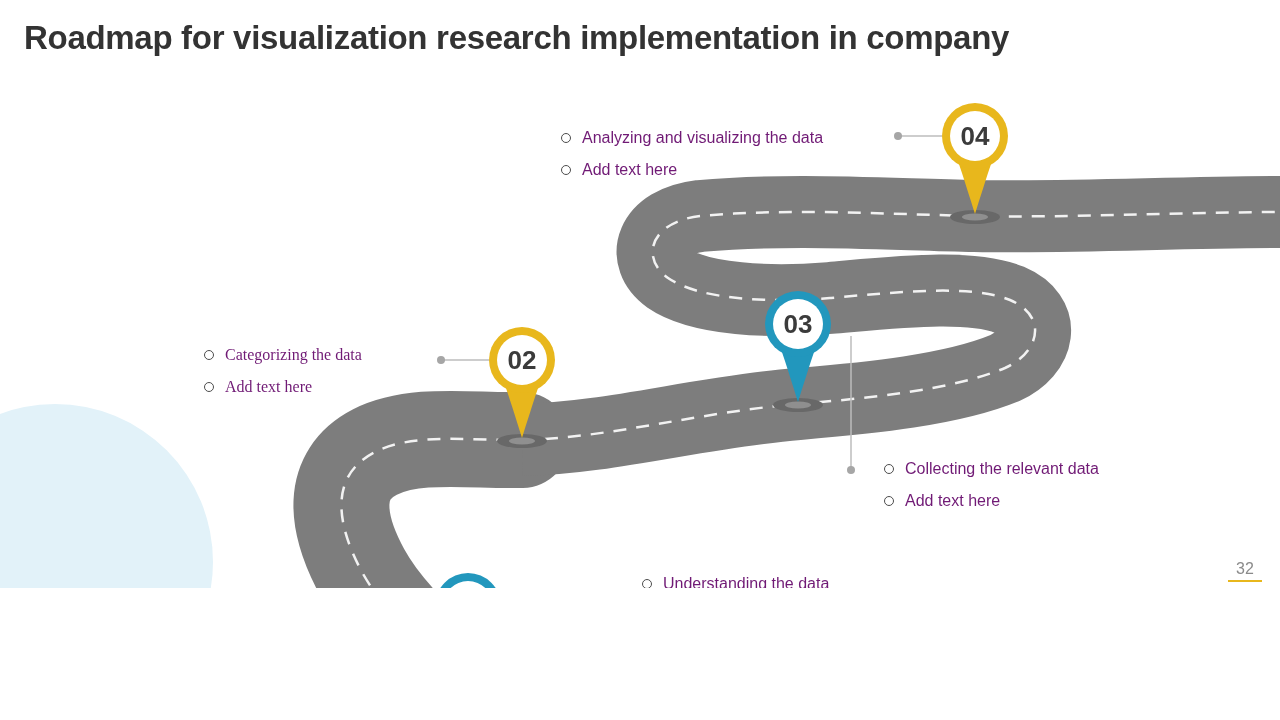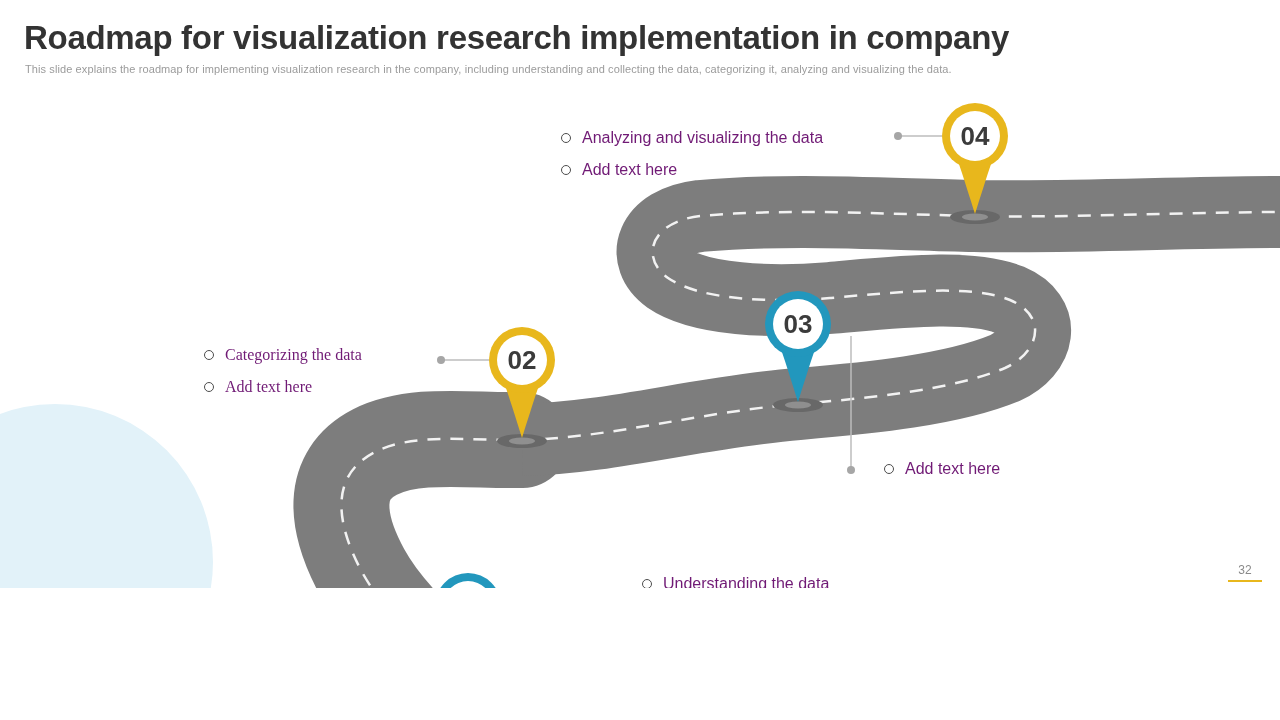--- a/index.html
+++ b/index.html
@@ -23,31 +23,30 @@
   .callout { position:absolute; z-index:6; }
   .callout-row { display:flex; align-items:center; margin-bottom:10px; height:22px; }
   .bullet {
     width:8px; height:8px; border:1.5px solid #4d4d4d; border-radius:50%;
     margin-right:11px; flex:none; background:transparent;
   }
   .callout-text { font-size:16px; color:#701a75; white-space:nowrap; }
   .page-num {
     position:absolute; right:18px; bottom:6px; z-index:6; text-align:center;
   }
-  .page-num span { font-size:12px; color:#8a8a8a; }
+  .page-num span { font-size:16px; color:#8a8a8a; }
   .page-underline { height:2.5px; width:34px; background:#e8b71c; margin-top:2px; }
 </style>
 </head>
 <body>
 
 <div class="slide">
 
   <div class="slide-header">
     <h1 class="slide-title">Roadmap for visualization research implementation in company</h1>
-    <p class="slide-subtitle">This slide explains the roadmap for implementing visualization research in the company, including understanding and collecting the data, categorizing it, analyzing and visualizing the data.</p>
   </div>
 
   <svg class="graphic" viewBox="0 0 1280 720" xmlns="http://www.w3.org/2000/svg">
 
     <circle cx="55" cy="562" r="158" fill="#e2f2f9"></circle>
 
     <path d="M 520 785 C 498 740 488 710 468 686 C 436 660 386 616 362 572 C 335 522 330 475 375 452 C 415 432 470 441 522 440" fill="none" stroke-width="96" stroke-linecap="round" stroke="#7d7d7d"></path>
     <path d="M 522 440 C 610 438 700 412 798 404 C 870 398 952 390 1005 368 C 1040 352 1048 316 1010 300 C 970 284 900 292 830 298 C 770 303 700 300 668 278 C 640 258 650 222 700 216 C 790 208 880 214 975 216 C 1070 218 1180 212 1290 212" fill="none" stroke-width="72" stroke-linecap="butt" stroke="#7d7d7d"></path>
 
     <path d="M 520 785 C 498 740 488 710 468 686 C 436 660 386 616 362 572 C 335 522 330 475 375 452 C 415 432 470 441 522 440" fill="none" stroke-width="2.5" stroke-dasharray="13 10" stroke="#f2f2f2"></path>
@@ -125,20 +124,24 @@
     </div>
     <div class="callout-row">
       <span class="bullet"></span>
       <span class="callout-text">Add text here</span>
     </div>
   </div>
 
   <div class="callout" style="left:884px; top:458px;">
     <div class="callout-row">
       <span class="bullet"></span>
+      <span class="callout-text">Collecting the relevant data</span>
+    </div>
+    <div class="callout-row">
+      <span class="bullet"></span>
       <span class="callout-text">Add text here</span>
     </div>
   </div>
 
   <div class="callout" style="left:642px; top:573px;text-align:center;">
     <div class="callout-row">
       <span class="bullet"></span>
       <span class="callout-text">Understanding the data</span>
     </div>
     <div class="callout-row">

